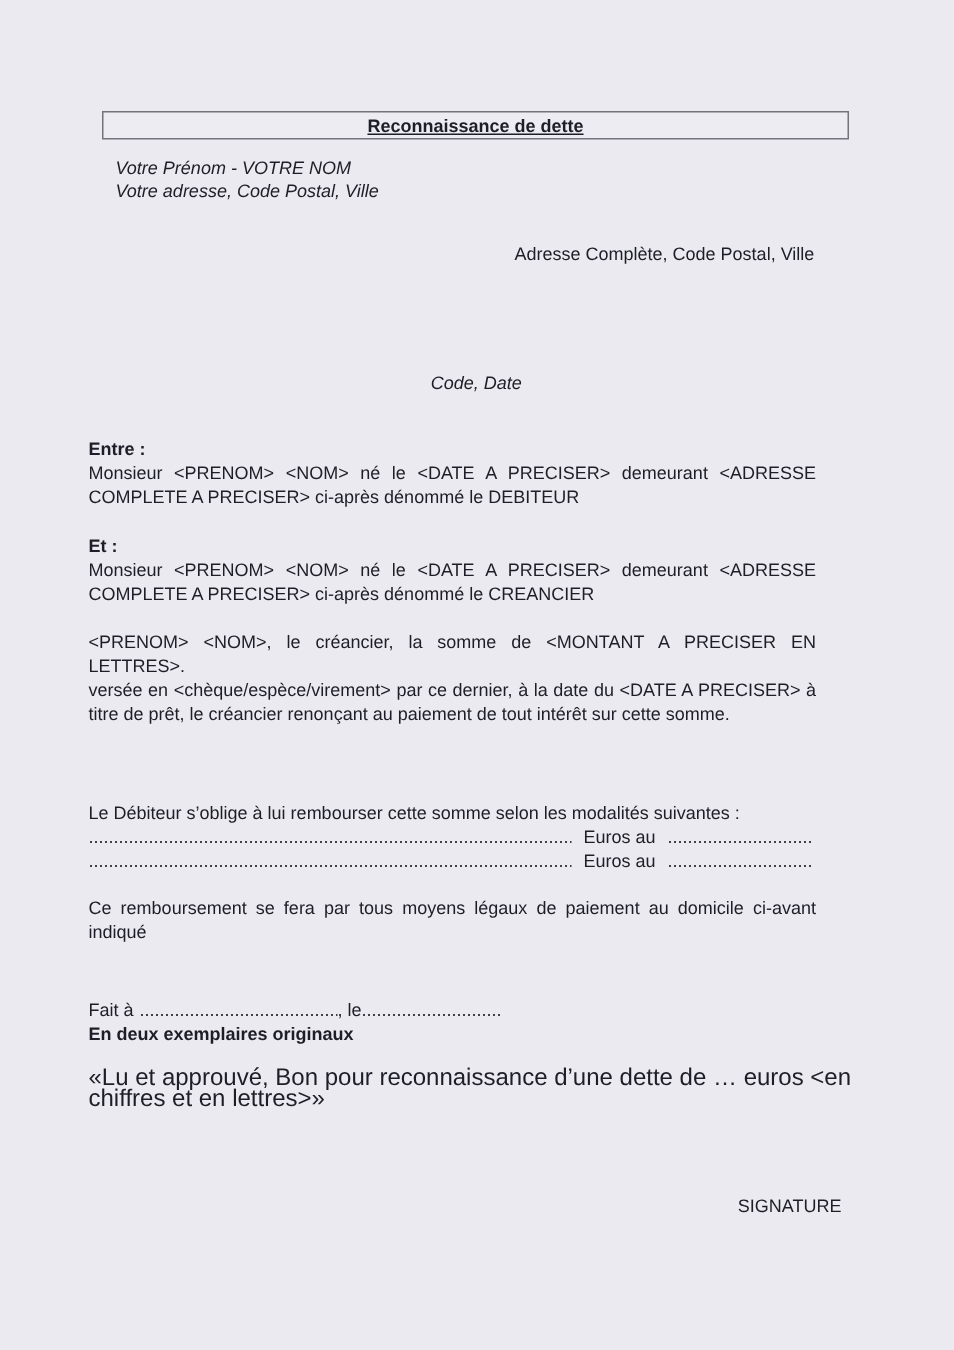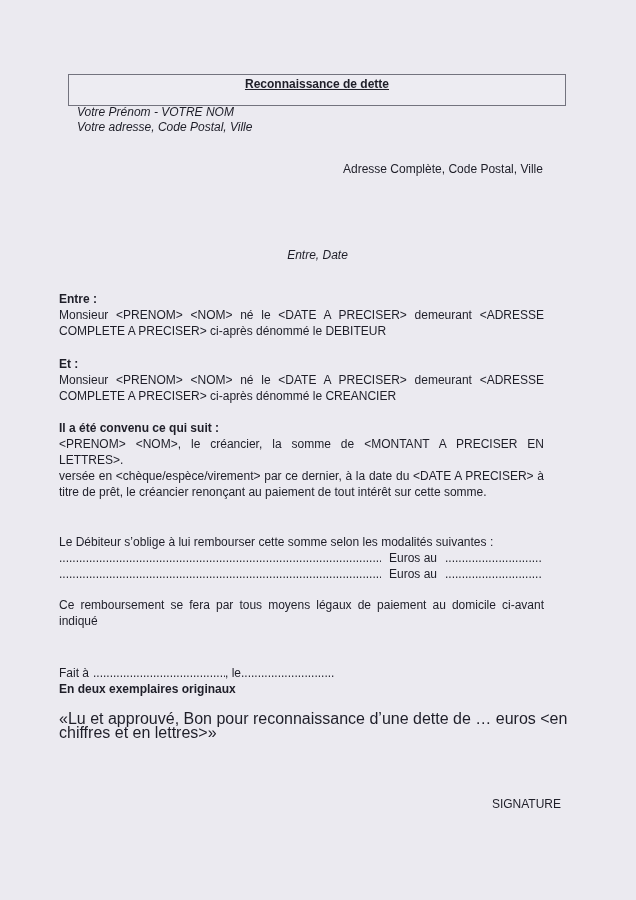--- a/index.html
+++ b/index.html
@@ -10,21 +10,21 @@
     background: #ebeaf0;
     font-family: "Liberation Sans", "DejaVu Sans", sans-serif;
     font-size: 12px;
     line-height: 16px;
     color: #1e1e28;
     overflow: hidden;
   }
   .title-box {
     position: absolute;
     left: 68px; top: 74px;
-    width: 498px; height: 32px;
+    width: 498px; height: 19px;
     box-sizing: border-box;
     border: 1px solid #73737e;
     background: #edecf2;
     text-align: center;
     line-height: 18px;
     font-weight: bold;
   }
   .title-box .title-text { text-decoration: underline; }
   .sender {
     position: absolute;
@@ -86,36 +86,35 @@
 
   <div class="sender">
     <div>Votre Prénom - VOTRE NOM</div>
     <div>Votre adresse, Code Postal, Ville</div>
   </div>
 
   <div class="recipient">
     <div>Adresse Complète, Code Postal, Ville</div>
   </div>
 
-  <div class="place-date">Entre, Date</div>
+  <div class="place-date">Code, Date</div>
 
   <div class="sec sec-entre">
     <div class="bold">Entre :</div>
     <div class="jline">Monsieur &lt;PRENOM&gt; &lt;NOM&gt; né le &lt;DATE A PRECISER&gt; demeurant &lt;ADRESSE</div>
     <div class="lline">COMPLETE A PRECISER&gt; ci-après dénommé le DEBITEUR</div>
   </div>
 
   <div class="sec sec-et">
     <div class="bold">Et :</div>
     <div class="jline">Monsieur &lt;PRENOM&gt; &lt;NOM&gt; né le &lt;DATE A PRECISER&gt; demeurant &lt;ADRESSE</div>
     <div class="lline">COMPLETE A PRECISER&gt; ci-après dénommé le CREANCIER</div>
   </div>
 
   <div class="sec sec-agreement">
-    <div class="bold">Il a été convenu ce qui suit :</div>
     <div class="jline">&lt;PRENOM&gt; &lt;NOM&gt;, le créancier, la somme de &lt;MONTANT A PRECISER EN LETTRES&gt;.</div>
     <div class="jline">versée en &lt;chèque/espèce/virement&gt; par ce dernier, à la date du &lt;DATE A PRECISER&gt; à</div>
     <div class="lline">titre de prêt, le créancier renonçant au paiement de tout intérêt sur cette somme.</div>
   </div>
 
   <div class="sec sec-repayment">
     <div>Le Débiteur s’oblige à lui rembourser cette somme selon les modalités suivantes :</div>
     <div class="leader-row">
       <span class="dotfill lead-a">..................................................................................................................................</span><span class="euros-label">Euros au</span><span class="dotfill lead-b">............................................................</span>
     </div>

